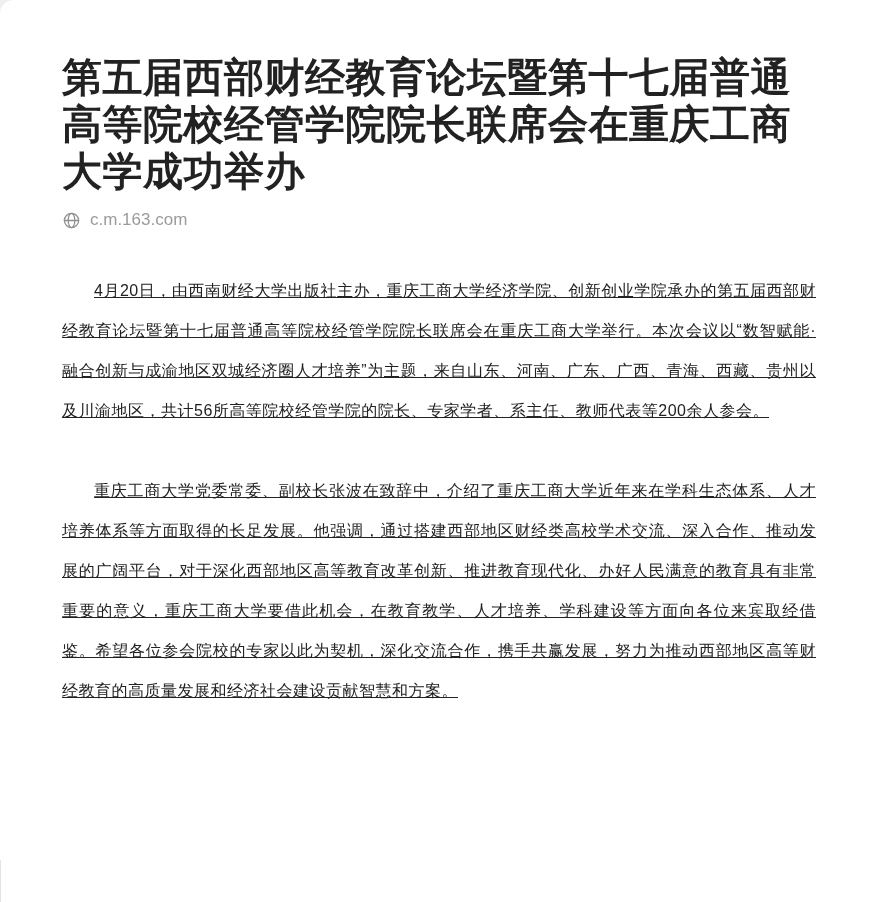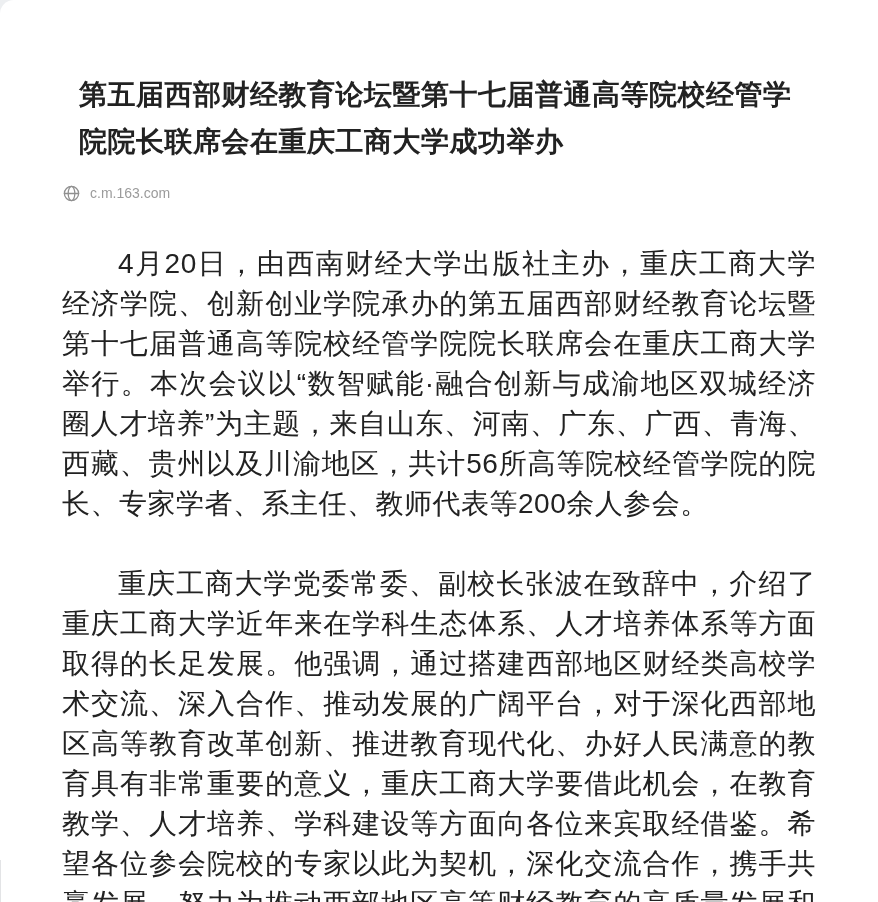--- a/index.html
+++ b/index.html
@@ -17,34 +17,34 @@
     position: relative;
     box-sizing: border-box;
     width: 878px;
     height: 902px;
     background: #ffffff;
     border-top-left-radius: 14px;
     padding: 54px 62px 0 62px;
     overflow: hidden;
   }
   .article-title {
-    margin: 17px;
-    font-size: 28px;
+    margin: 0;
+    font-size: 40px;
     font-weight: 700;
     line-height: 47px;
     letter-spacing: 0.5px;
     color: #222222;
   }
   .meta-row {
     margin-top: 14px;
     display: flex;
     align-items: center;
     gap: 46px;
     color: #9b9b9b;
-    font-size: 14px;
+    font-size: 17px;
   }
   .meta-item {
     display: flex;
     align-items: center;
     gap: 9px;
     line-height: 22px;
   }
   .meta-item svg {
     display: block;
     width: 19px;
@@ -52,26 +52,27 @@
     stroke: #8f8f8f;
     fill: none;
     stroke-width: 1.6;
     stroke-linecap: round;
   }
   .article-body {
     margin-top: 40px;
   }
   .article-body p {
     margin: 0 0 40px 0;
-    font-size: 28px;
+    font-size: 16px;
     line-height: 40px;
     letter-spacing: 0.5px;
     color: #222222;
     text-align: justify;
     text-indent: 2em;
+    text-decoration: underline;
   }
   .card-edge {
     position: absolute;
     left: 0;
     bottom: 0;
     width: 1px;
     height: 42px;
     background: #e3e4e6;
   }
 </style>

